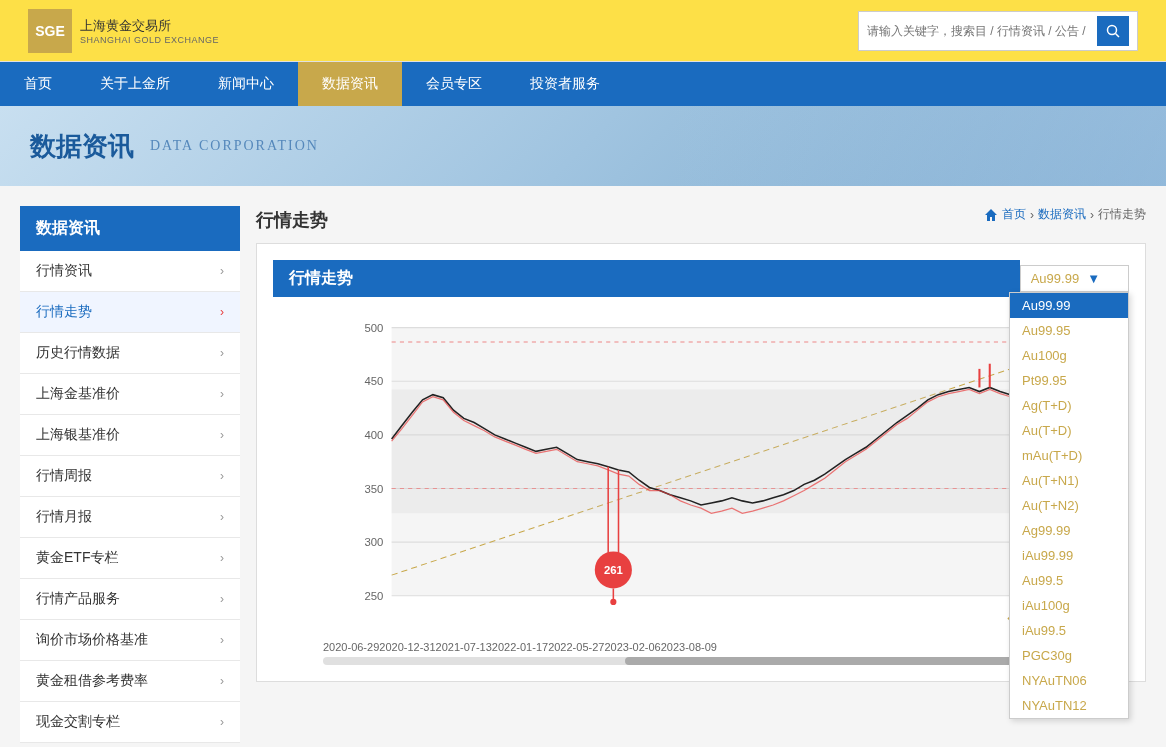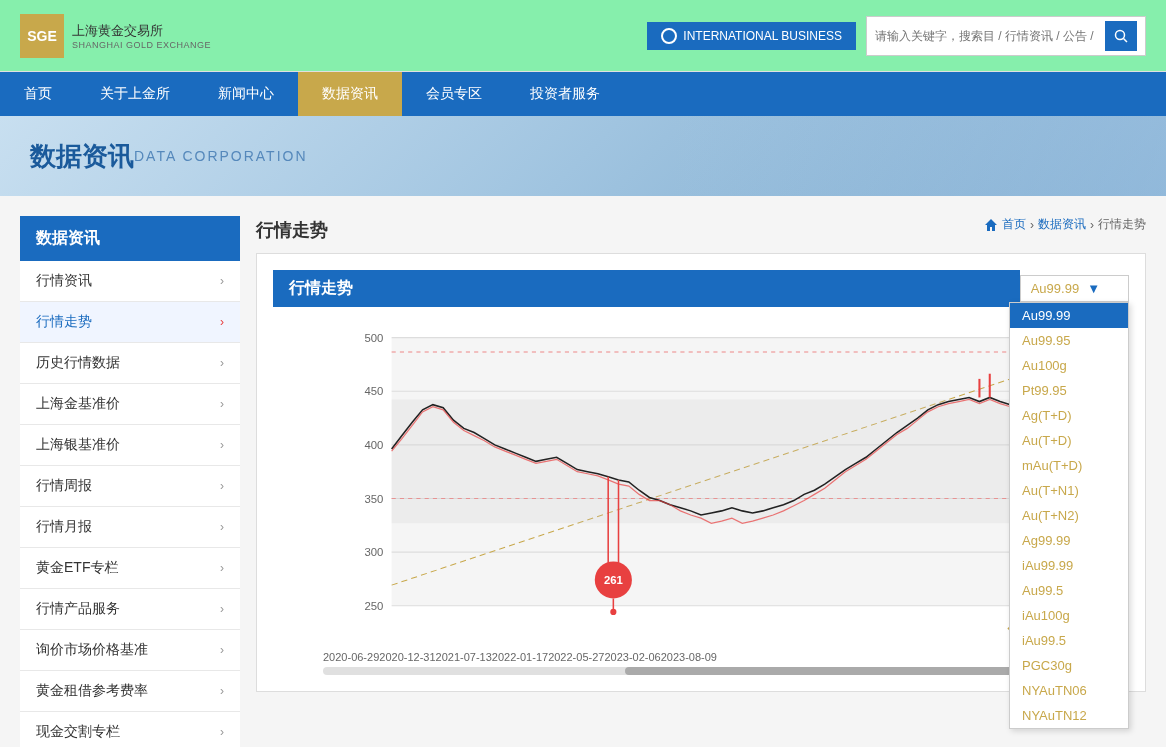--- a/index.html
+++ b/index.html
@@ -1,19 +1,19 @@
 <!DOCTYPE html>
 <html><head>
   <meta charset="utf-8">
   <style>
     * { margin: 0; padding: 0; box-sizing: border-box; }
     body { font-family: 'Microsoft YaHei', Arial, sans-serif; font-size: 13px; background: #f0f0f0; width: 1166px; }
 
     
-    .header { background: #86efac; display: flex; align-items: center; padding: 0 20px; height: 72px; border-bottom: 1px solid #e0e0e0; }
+    .header { background: #fde047; display: flex; align-items: center; padding: 0 28px; height: 62px; border-bottom: 1px solid #e0e0e0; }
     .logo-area { display: flex; align-items: center; gap: 8px; }
     .logo-box { width: 44px; height: 44px; background: #c8a84b; display: flex; align-items: center; justify-content: center; }
     .logo-box span { color: white; font-weight: bold; font-size: 14px; }
     .logo-text { display: flex; flex-direction: column; }
     .logo-text-cn { font-size: 13px; color: #333; font-weight: normal; }
     .logo-text-en { font-size: 9px; color: #666; letter-spacing: 0.5px; }
     .header-spacer { flex: 1; }
     .intl-btn { background: #1a6bbf; color: white; border: none; padding: 6px 14px; display: flex; align-items: center; gap: 6px; cursor: pointer; font-size: 12px; margin-right: 10px; }
     .globe-icon { width: 16px; height: 16px; border: 2px solid white; border-radius: 50%; display: inline-block; position: relative; }
     .search-bar { display: flex; align-items: center; border: 1px solid #ccc; background: #fff; padding: 4px 8px; width: 280px; }
@@ -21,21 +21,21 @@
     .search-btn { background: #1a6bbf; color: white; border: none; width: 32px; height: 30px; cursor: pointer; margin-left: 8px; display: flex; align-items: center; justify-content: center; }
 
     
     .nav { background: #1a6bbf; display: flex; height: 44px; }
     .nav-item { color: white; padding: 0 24px; display: flex; align-items: center; cursor: pointer; font-size: 14px; white-space: nowrap; }
     .nav-item.active { background: #c8a84b; }
 
     
     .page-header { background: linear-gradient(135deg, #c8dff0 0%, #a0c4e0 50%, #7aa8cc 100%); height: 80px; display: flex; align-items: center; padding: 0 30px; position: relative; overflow: hidden; }
     .page-header-title { font-size: 26px; color: #1a5a9b; font-weight: bold; }
-    .page-header-subtitle { font-size: 14px; color: #5588bb; margin-left: 0; letter-spacing: 2px; }
+    .page-header-subtitle { font-size: 14px; color: #5588bb; margin-left: 16px; letter-spacing: 2px; font-family: Liberation Serif, serif; }
     .page-header-bg { position: absolute; right: 0; top: 0; bottom: 0; width: 500px; background: linear-gradient(90deg, transparent, rgba(180,210,240,0.4)); }
 
     
     .main-layout { display: flex; gap: 0; padding: 20px 20px; background: #f5f5f5; min-height: 550px; }
 
     
     .sidebar { width: 220px; flex-shrink: 0; }
     .sidebar-header { background: #1a6bbf; color: white; padding: 12px 16px; font-size: 16px; font-weight: bold; }
     .sidebar-item { background: white; border-bottom: 1px solid #e8e8e8; padding: 11px 16px; display: flex; align-items: center; justify-content: space-between; cursor: pointer; font-size: 14px; color: #333; }
     .sidebar-item.active { color: #1a6bbf; background: #f0f5ff; }
@@ -81,24 +81,20 @@
   <div class="logo-area">
     <div class="logo-box">
       <span>SGE</span>
     </div>
     <div class="logo-text">
       <span class="logo-text-cn">上海黄金交易所</span>
       <span class="logo-text-en">SHANGHAI GOLD EXCHANGE</span>
     </div>
   </div>
   <div class="header-spacer"></div>
-  <button class="intl-btn">
-    <span class="globe-icon"></span>
-    <span>INTERNATIONAL BUSINESS</span>
-  </button>
   <div class="search-bar">
     <input type="text" placeholder="请输入关键字，搜索目 / 行情资讯 / 公告 / 规则" style="">
     <button class="search-btn">
       <svg width="14" height="14" viewBox="0 0 14 14" fill="none">
         <circle cx="6" cy="6" r="4.5" stroke="white" stroke-width="1.5"></circle>
         <line x1="9.5" y1="9.5" x2="13" y2="13" stroke="white" stroke-width="1.5"></line>
       </svg>
     </button>
   </div>
 </div>

